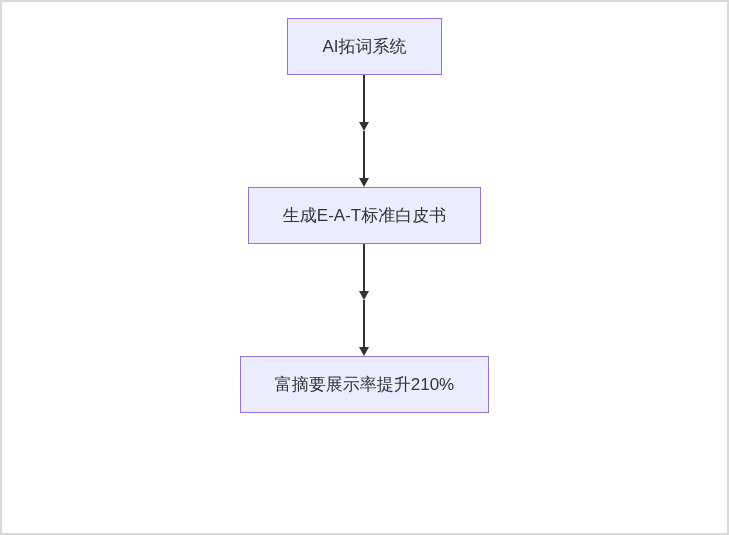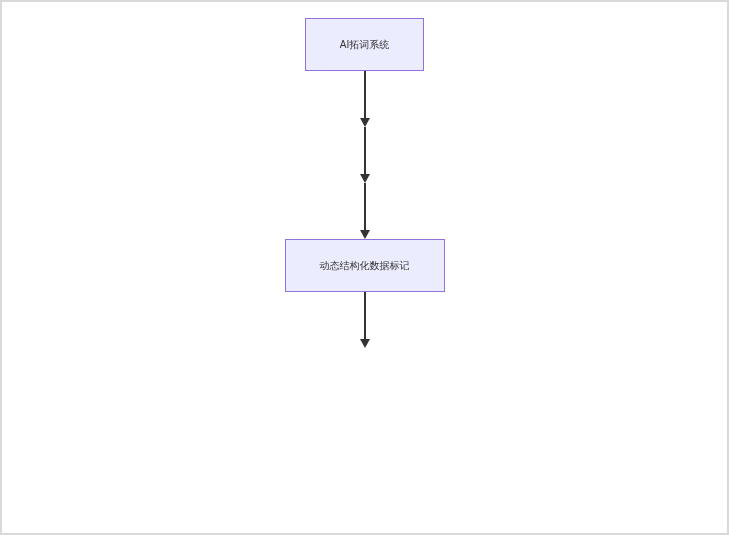--- a/index.html
+++ b/index.html
@@ -27,21 +27,21 @@
   }
   .flowchart{
     display:flex;
     flex-direction:column;
     align-items:center;
   }
   .node{
     background:var(--node-fill);
     border:1px solid var(--node-border);
     color:var(--text);
-    font-size:10px;
+    font-size:17px;
     line-height:1;
     padding:19px 34px;
     min-height:53px;
     display:flex;
     align-items:center;
     justify-content:center;
     white-space:nowrap;
     text-align:center;
   }
   .edge{
@@ -78,30 +78,33 @@
       <div class="shaft"></div>
       <div class="head"></div>
     </div>
 
 
     <div class="edge">
       <div class="shaft"></div>
       <div class="head"></div>
     </div>
 
-
-    <div class="edge">
-      <div class="shaft"></div>
-      <div class="head"></div>
-    </div>
-
     <div class="node">
-      <span>动态结构化数据标记</span>
+      <span>生成E-A-T标准白皮书</span>
     </div>
 
     <div class="edge">
       <div class="shaft"></div>
       <div class="head"></div>
     </div>
 
 
+    <div class="edge">
+      <div class="shaft"></div>
+      <div class="head"></div>
+    </div>
+
+    <div class="node">
+      <span>富摘要展示率提升210%</span>
+    </div>
+
   </div>
 </div>
 
 </body></html>

